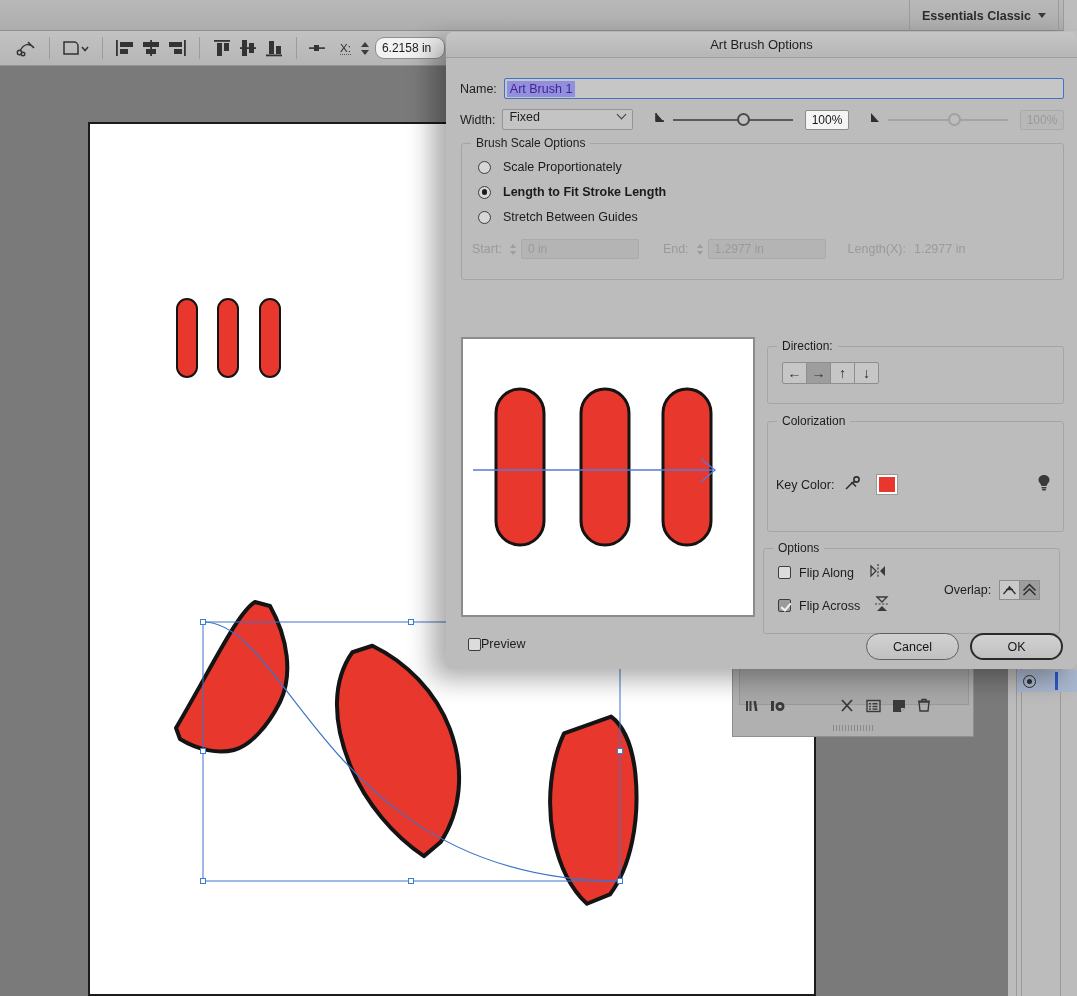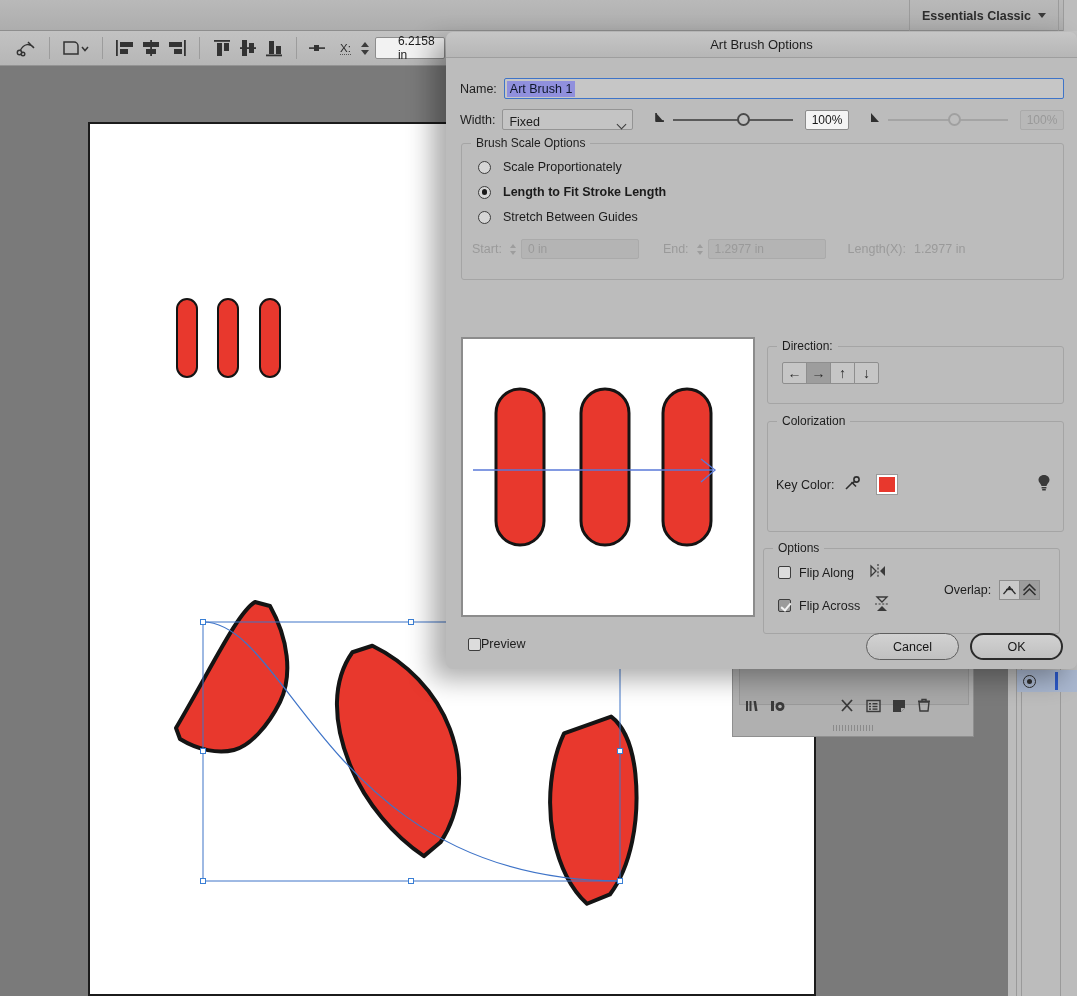--- a/index.html
+++ b/index.html
@@ -45,22 +45,22 @@
   .cb-stepper {
     width: 12px; height: 20px; display: flex; flex-direction: column;
     align-items: center; justify-content: center; gap: 3px;
   }
   .cb-stepper i { width: 0; height: 0; display: block; border-left: 4px solid transparent;
     border-right: 4px solid transparent; }
   .cb-stepper i.up { border-bottom: 5px solid #3c3c3c; }
   .cb-stepper i.dn { border-top: 5px solid #3c3c3c; }
   .cb-field {
     height: 22px; background: #f2f2f2; border: 1px solid #8d8d8d;
-    border-radius: 2px; display: flex; align-items: center;
-    padding: 0 22px; font-size: 12px; color: #1c1c1c;
+    border-radius: 9px; display: flex; align-items: center;
+    padding: 0 6px; font-size: 12px; color: #1c1c1c;
   }
 
   .pasteboard {
     position: absolute; left: 0; top: 66px; width: 1008px; height: 930px;
     background: #7a7a7a;
   }
   .artboard {
     position: absolute; left: 88px; top: 122px; width: 728px; height: 874px;
     background: #ffffff; border: 2px solid #1b1b1b;
   }
@@ -126,28 +126,28 @@
   .dlg-body { position: relative; padding: 0; }
   .lbl { font-size: 12.5px; color: #1d1d1d; }
 
   .name-row { position: absolute; left: 14px; top: 20px; width: 604px; display: flex; align-items: center; gap: 7px; }
   .text-input {
     flex: 1; height: 21px; background: #c6c6c6;
     border: 1.5px solid #3f74c8; border-radius: 2px;
     display: flex; align-items: center; padding: 0 2px;
   }
   .sel-text {
-    background: #9090dd; color: #0f172a; font-size: 12.5px;
+    background: #9090dd; color: #4c1d95; font-size: 12.5px;
     padding: 1px 3px;
   }
 
   .width-row { position: absolute; left: 14px; top: 51px; width: 604px; display: flex; align-items: center; gap: 7px; }
   .select {
     height: 21px; background: #c4c4c4; border: 1px solid #949494;
-    border-radius: 2px; display: flex; align-items: flex-end;
+    border-radius: 2px; display: flex; align-items: flex-start;
     padding: 0 6px; font-size: 12.5px; color: #1d1d1d;
     position: relative;
   }
   .select .chev {
     margin-left: auto; width: 9px; height: 9px; position: relative;
   }
   .select .chev::after {
     content: ""; position: absolute; left: 1px; top: 1px;
     width: 6px; height: 6px; border-right: 1.6px solid #3a3a3a;
     border-bottom: 1.6px solid #3a3a3a; transform: rotate(45deg);

